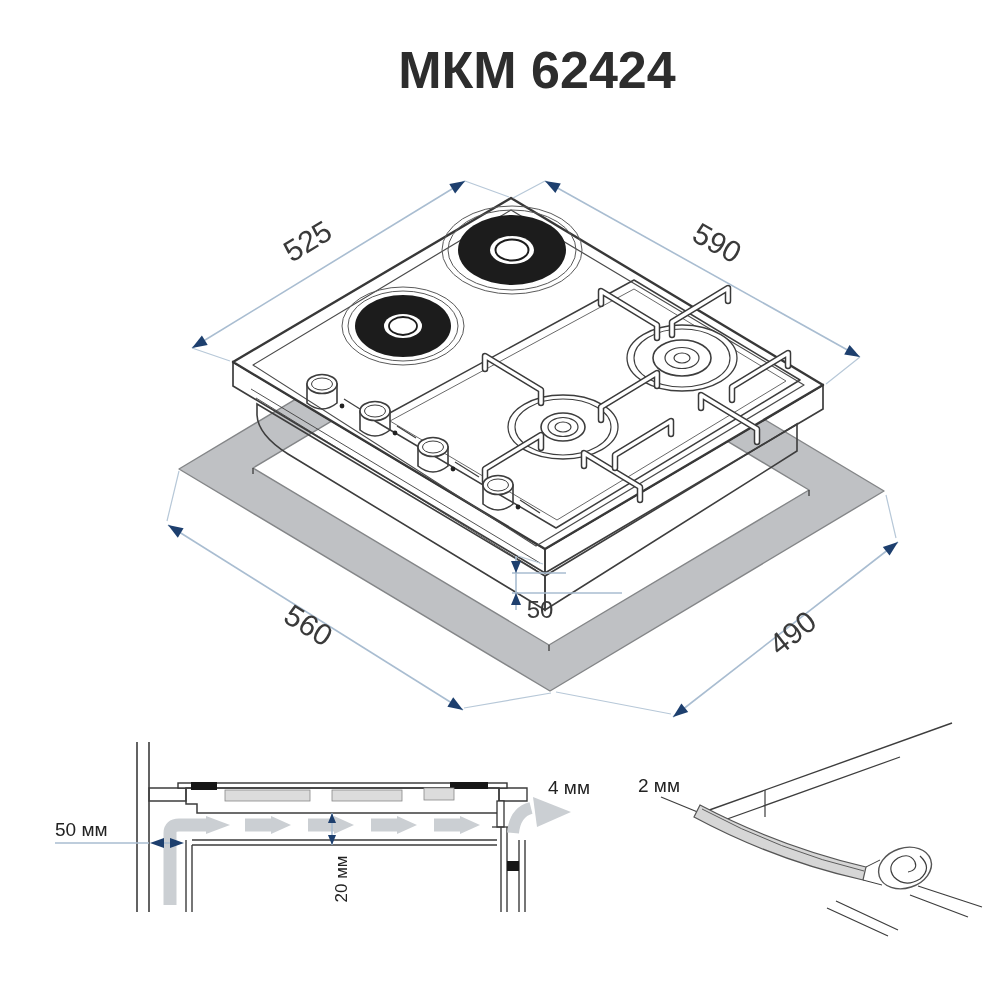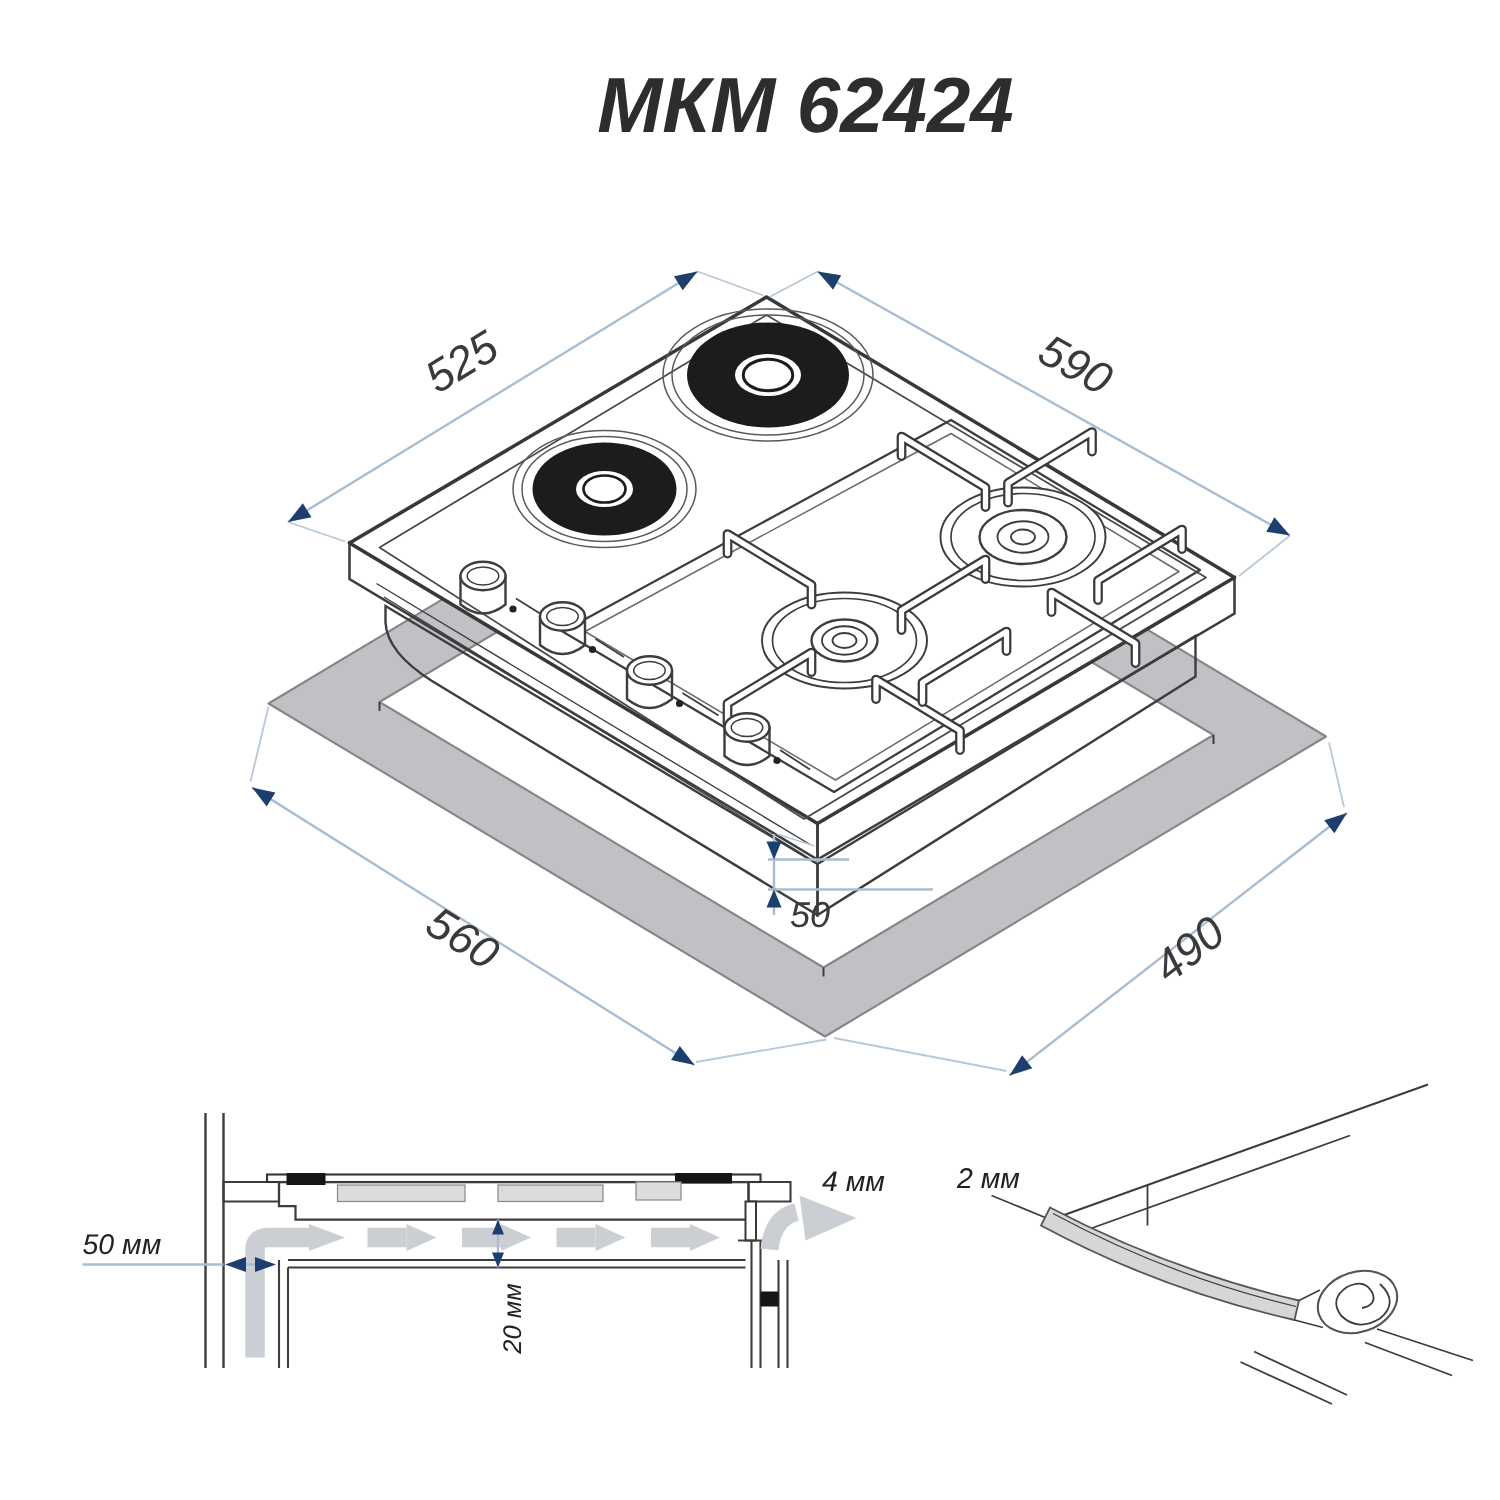--- a/index.html
+++ b/index.html
@@ -1,17 +1,17 @@
 <!DOCTYPE html>
 <html><head>
 <meta charset="utf-8">
 <style>
   html,body{margin:0;padding:0;background:#ffffff;}
   .page{position:relative;width:1000px;height:1000px;background:#ffffff;overflow:hidden;
-        font-family:"Liberation Sans", sans-serif;font-style:italic;}
+        font-family:"Liberation Sans", sans-serif;}
   svg{position:absolute;left:0;top:0;}
   .title-text{font-family:"Liberation Sans", sans-serif;font-weight:bold;font-size:52px;fill:#2d2d2d;}
   .dim-label{font-family:"Liberation Sans", sans-serif;font-size:30px;fill:#3a3a3a;}
   .dim-label-small{font-family:"Liberation Sans", sans-serif;font-size:24px;fill:#3a3a3a;}
   .mm-label{font-family:"Liberation Sans", sans-serif;font-size:19px;fill:#222;}
   .ln{stroke:#3d3d3d;fill:none;}
   .dimln{stroke:#a9bdd1;stroke-width:1.6;fill:none;}
   .extln{stroke:#b7c8d8;stroke-width:1.2;fill:none;}
   .arrw{fill:#1d3f6e;stroke:none;}
   .flow{fill:#cbcfd3;stroke:none;}

